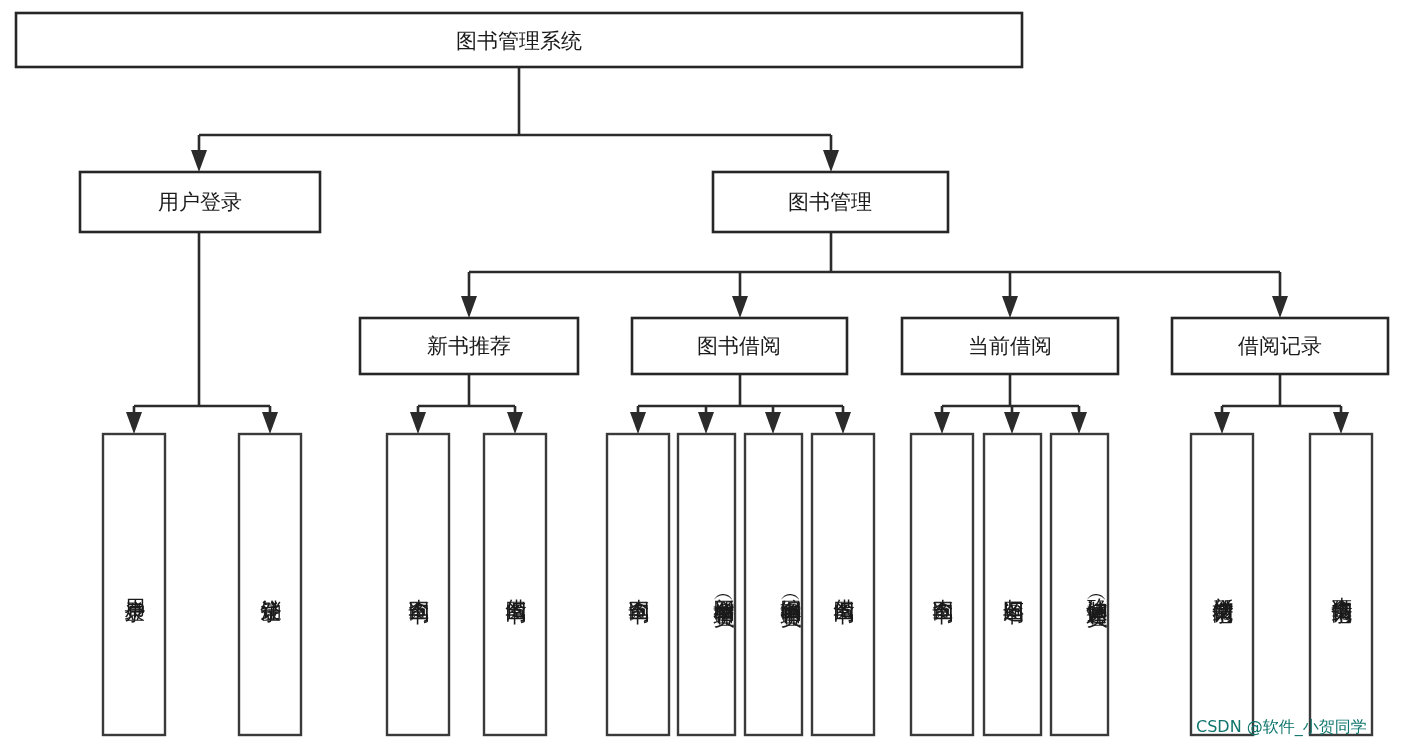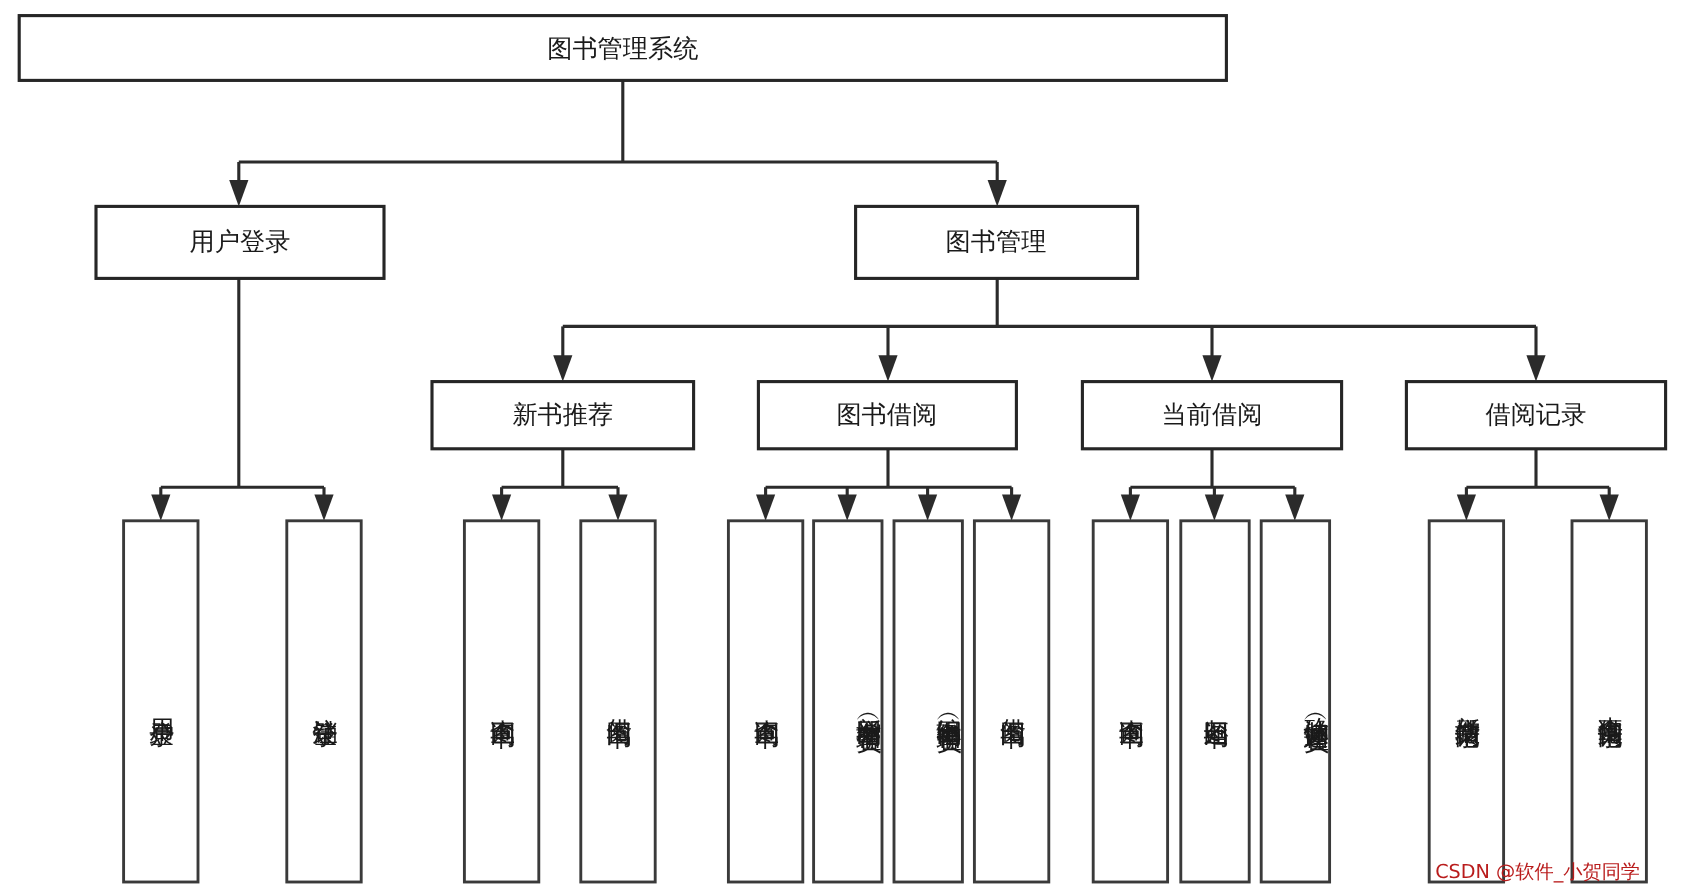--- a/index.html
+++ b/index.html
@@ -68,21 +68,21 @@
     text-align: center;
     white-space: normal;
     box-sizing: border-box;
     pointer-events: none;
     user-select: none;
   }
   .watermark {
     position: absolute;
     font-family: "DejaVu Sans", "Liberation Sans", sans-serif;
     font-size: 16px;
-    color: #b91c1c;
+    color: #0f766e;
     white-space: nowrap;
     user-select: none;
   }
 </style>
 </head>
 <body>
 
 <div id="diagram-root">
 
   <svg id="tree-svg" viewBox="0 0 1405 747">

